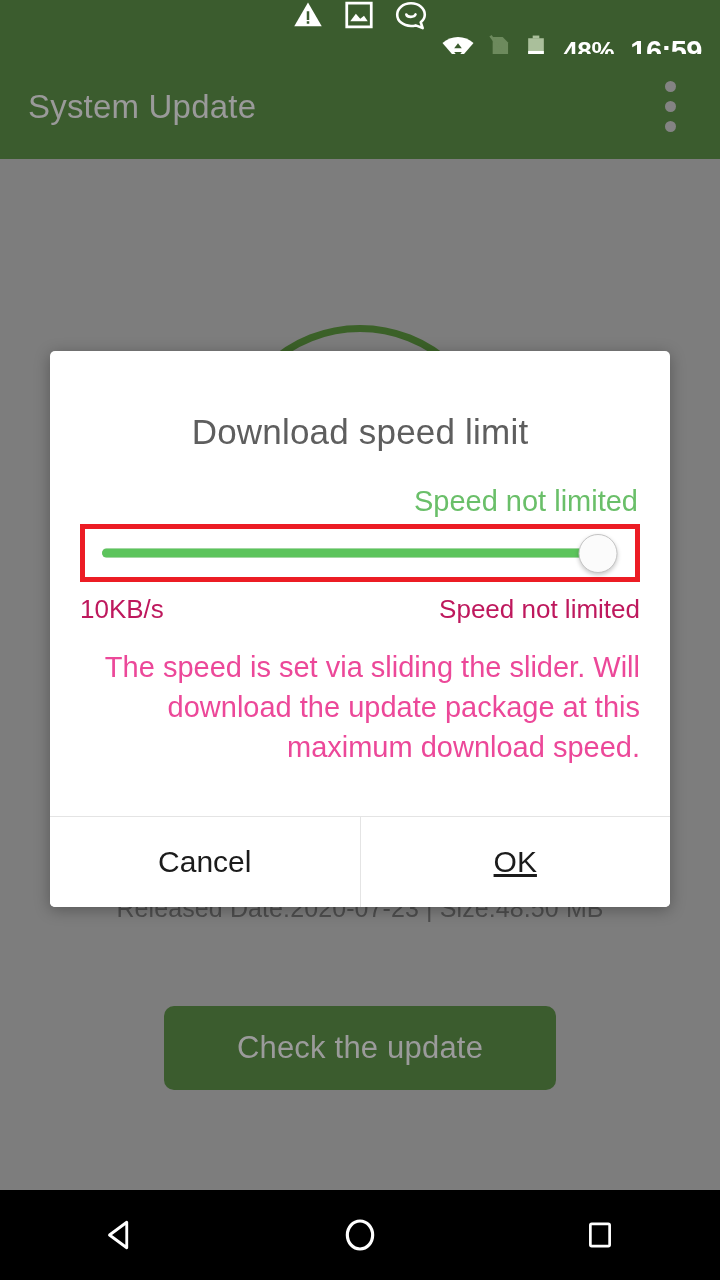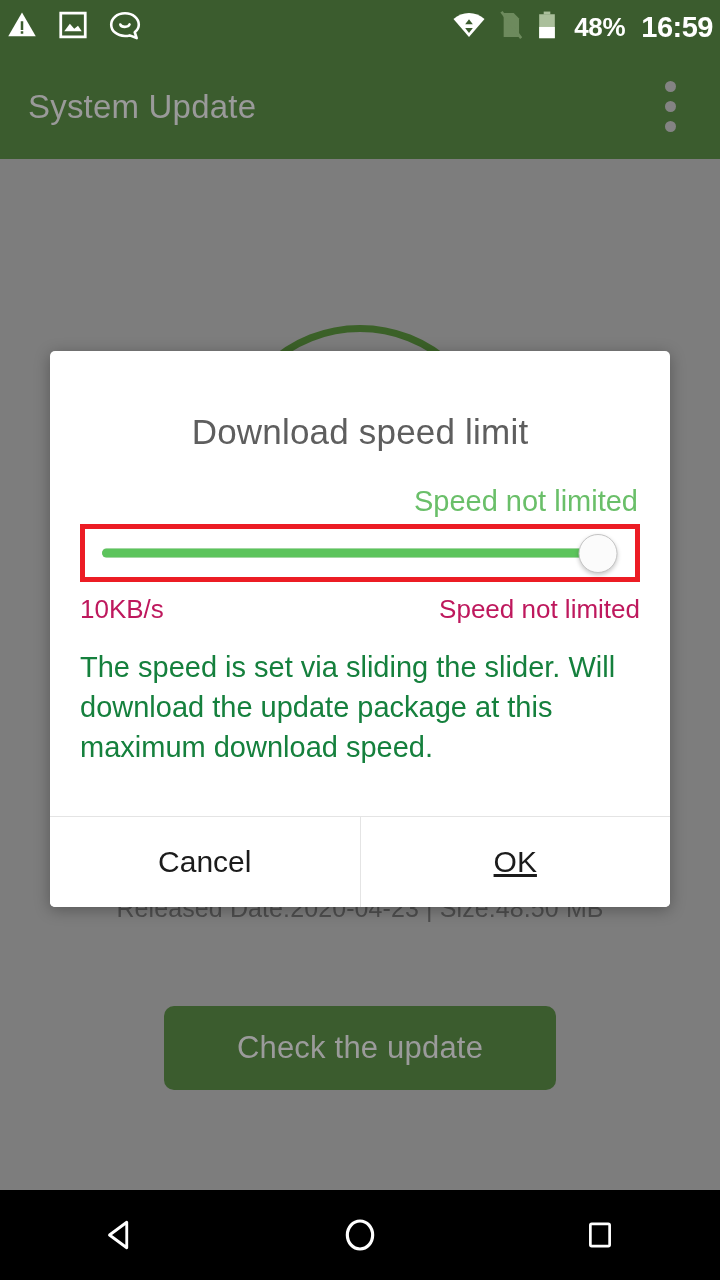--- a/index.html
+++ b/index.html
@@ -7,21 +7,22 @@
     width:720px; height:1280px;
     font-family:"Liberation Sans", sans-serif;
     background:#000; overflow:hidden;
   }
   #screen { position:relative; width:720px; height:1280px; overflow:hidden; }
 
   
   .status-bar{
     position:absolute; left:0; top:0; width:720px; height:54px;
     background:#3b5c2e; display:flex; align-items:center;
-    padding:0 7px;
+    padding:0 18px;
+    flex-direction:column;
   }
   .status-left{ display:flex; align-items:center; gap:22px; }
   .status-right{ margin-left:auto; display:flex; align-items:center; gap:14px; }
   .sb-ico{ display:block; }
   .batt-pct{
     color:#fff; font-size:26px; font-weight:bold; letter-spacing:-0.3px;
     margin-left:2px;
   }
   .clock{
     color:#fff; font-size:29px; font-weight:bold; letter-spacing:-0.5px;
@@ -103,21 +104,21 @@
     position:absolute; top:50%; transform:translate(-50%,-50%);
     width:39px; height:39px; border-radius:50%;
     background:#fbfbfb; border:1px solid #c4c4c4;
     box-shadow:0 2px 4px rgba(0,0,0,0.22);
   }
   .range-labels{
     display:flex; justify-content:space-between;
     margin-top:12px; font-size:26px; color:#be185d;
   }
   .dlg-desc{
-    text-align:left; font-size:29px; color:#15803d;
+    text-align:right; font-size:29px; color:#ec4899;
     line-height:40px; margin-top:22px; padding-bottom:32px;
   }
   .dlg-actions{
     display:flex; border-top:1px solid #e4e4e4; height:91px;
   }
   .dlg-btn{
     flex:1; display:flex; align-items:center; justify-content:center;
     font-size:30px; color:#1b1b1b; background:#fff;
     border:none; outline:none; font-family:inherit;
   }
@@ -191,21 +192,21 @@
     <span class="app-title">System Update</span>
     <div class="overflow-menu">
       <i></i>
       <i></i>
       <i></i>
     </div>
   </div>
 
   <div class="content">
     <div class="ring"></div>
-    <div class="meta-line">Released Date:2020-04-23  |  Size:48.50 MB</div>
+    <div class="meta-line">Released Date:2020-07-23  |  Size:48.50 MB</div>
     <button class="check-btn">Check the update</button>
   </div>
 
   <div class="dialog">
     <div class="dlg-body">
       <div class="dlg-title">Download speed limit</div>
       <div class="speed-value">Speed not limited</div>
 
       <div class="slider-wrap">
         <div class="track">

